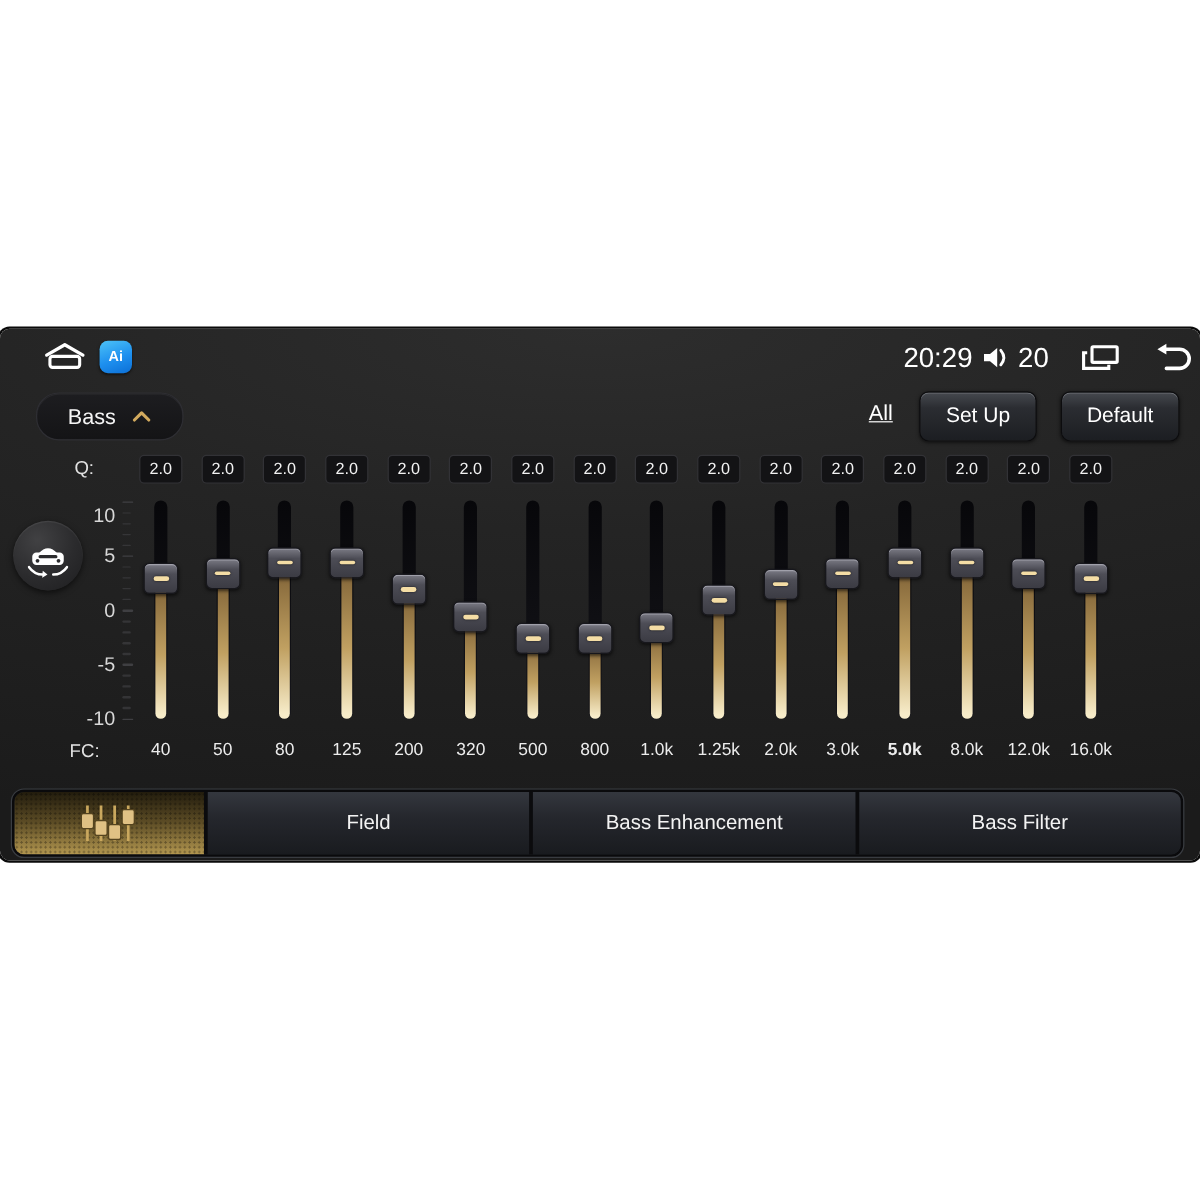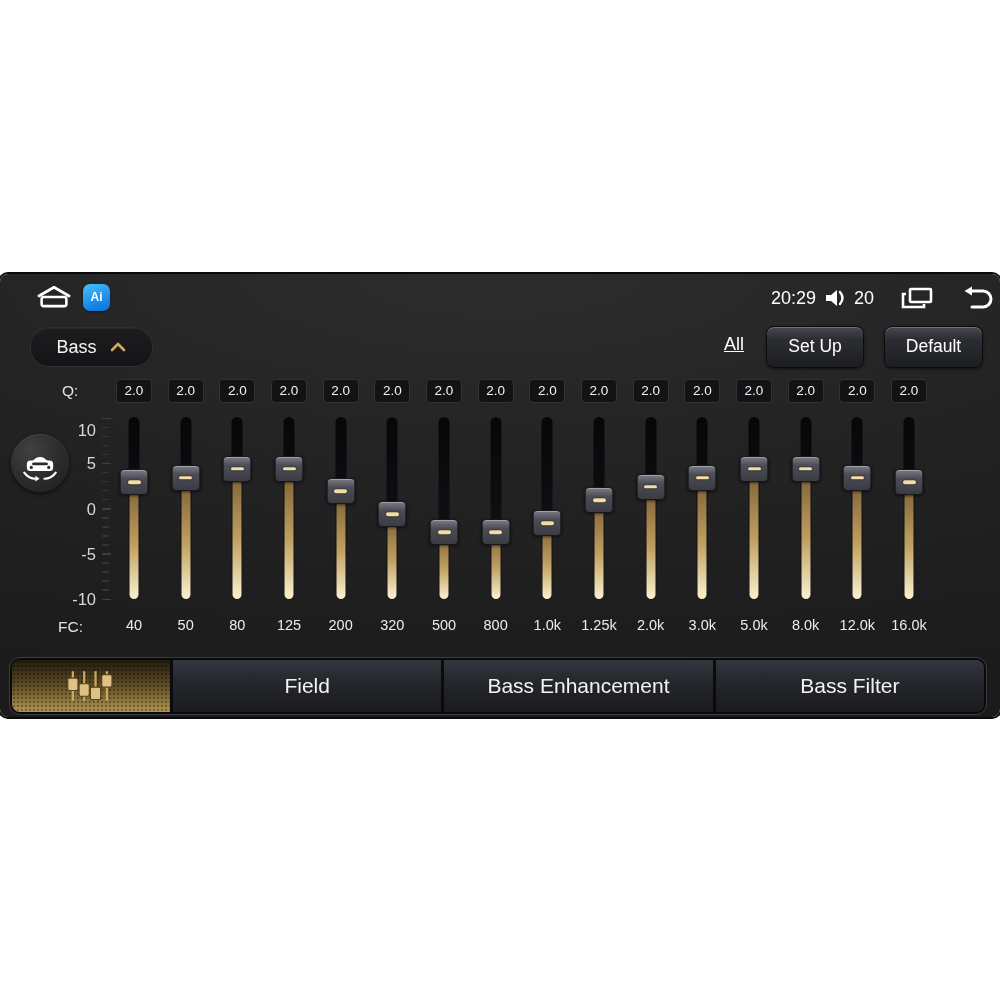--- a/index.html
+++ b/index.html
@@ -18,21 +18,21 @@
   .statusbar{position:absolute;left:12px;top:6px;width:100%;height:32px;}
   .home-btn{position:absolute;left:22px;top:3px;width:40px;height:28px;cursor:pointer;}
   .ai-btn{
     position:absolute;left:71px;top:4px;width:27px;height:27px;border-radius:7px;
     background:linear-gradient(160deg,#4cc2f7 0%,#1e90ef 55%,#0c6fd6 100%);
     color:#fff;font-size:12px;font-weight:bold;text-align:center;line-height:27px;
     box-shadow:0 1px 2px rgba(0,0,0,.5);cursor:pointer;
   }
   .status-right{
     position:absolute;right:18px;top:3px;height:30px;display:flex;align-items:center;
-    color:#ffffff;font-size:18px;
+    color:#ffffff;font-size:23px;
   }
   .status-right .gap-s{width:7px}.status-right .gap-l{width:26px}
   
   .preset-pill{
     position:absolute;left:30px;top:53px;width:121px;height:38px;border-radius:19px;
     background:linear-gradient(180deg,#1d1d20,#141416);border:1px solid #2e2e33;
     display:flex;align-items:center;justify-content:center;gap:12px;cursor:pointer;
     box-shadow:inset 0 1px 0 rgba(255,255,255,.05);
   }
   .preset-pill .label{color:#f5f5f5;font-size:18px;}
@@ -86,21 +86,21 @@
   }
   
   .tabbar{
     position:absolute;left:10px;top:384px;width:972px;height:52px;border-radius:10px;
     display:flex;overflow:hidden;border:2px solid #0a0a0c;outline:1px solid #393c41;
     background:#1b1d21;
   }
   .tab{
     flex:1;position:relative;display:flex;align-items:center;justify-content:center;
     background:linear-gradient(180deg,#34373e 0%,#25272d 40%,#191b1f 100%);
-    color:#f3f3f3;font-size:21px;border-left:3px solid #0b0b0d;cursor:pointer;
+    color:#f3f3f3;font-size:17px;border-left:3px solid #0b0b0d;cursor:pointer;
   }
   .tab:first-child{border-left:none;flex:0 0 158px;}
   .tab.active{
     background:linear-gradient(180deg,#221c0d 0%,#5c4c25 48%,#b2964f 100%);
   }
   .tab.active::after{
     content:"";position:absolute;inset:0;
     background-image:radial-gradient(rgba(0,0,0,.30) 1px, transparent 1.1px);
     background-size:4px 4px;border-radius:0;pointer-events:none;
   }
@@ -277,21 +277,21 @@
       <div class="handle" style="left: 702.334px; top: 190.825px;">
         <div class="dash"></div>
       </div>
       <div class="freq-label" style="left: 702.334px; top: 343px;">3.0k</div>
       <div class="qbox" style="left: 754px; top: 105px;">2.0</div>
       <div class="track" style="left: 754px; top: 143px; height: 182px;"></div>
       <div class="fill" style="left: 754px; top: 193.775px; height: 131.225px;"></div>
       <div class="handle" style="left: 754px; top: 181.775px;">
         <div class="dash"></div>
       </div>
-      <div class="freq-label" style="left: 754px; top: 343px;">5.0k</div>
+      <div class="freq-label" style="left: 754px; top: 343px; font-weight: bold;">5.0k</div>
       <div class="qbox" style="left: 805.667px; top: 105px;">2.0</div>
       <div class="track" style="left: 805.667px; top: 143px; height: 182px;"></div>
       <div class="fill" style="left: 805.667px; top: 193.775px; height: 131.225px;"></div>
       <div class="handle" style="left: 805.667px; top: 181.775px;">
         <div class="dash"></div>
       </div>
       <div class="freq-label" style="left: 805.667px; top: 343px;">8.0k</div>
       <div class="qbox" style="left: 857.334px; top: 105px;">2.0</div>
       <div class="track" style="left: 857.334px; top: 143px; height: 182px;"></div>
       <div class="fill" style="left: 857.334px; top: 202.825px; height: 122.175px;"></div>

